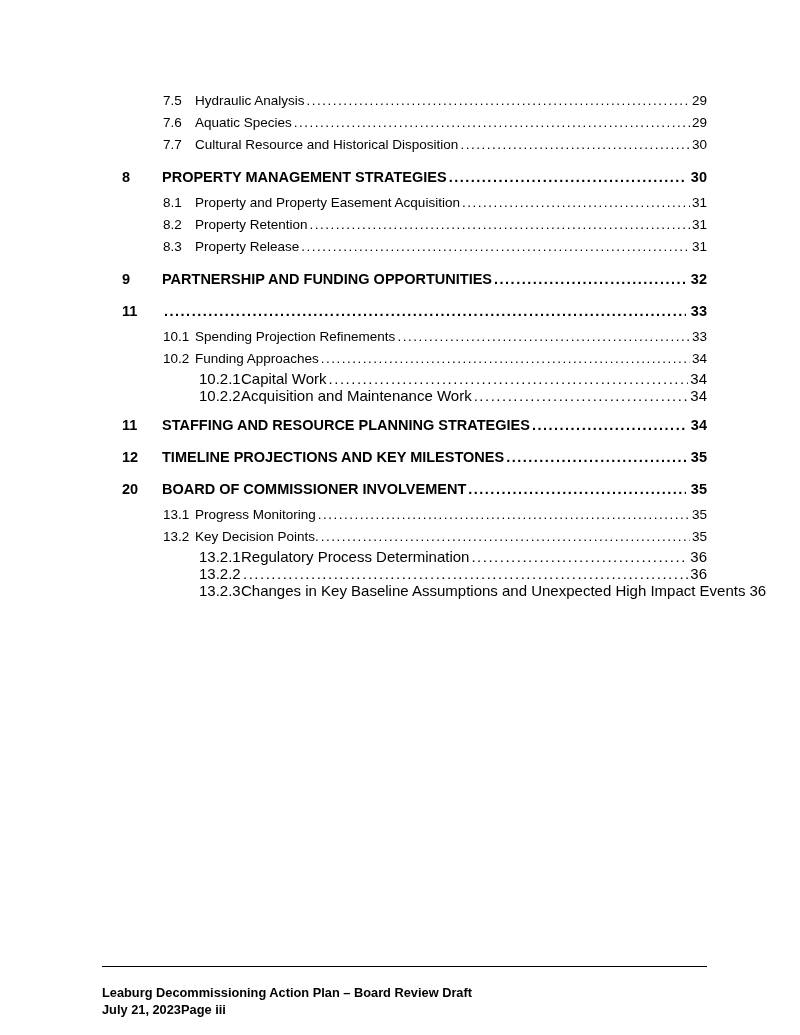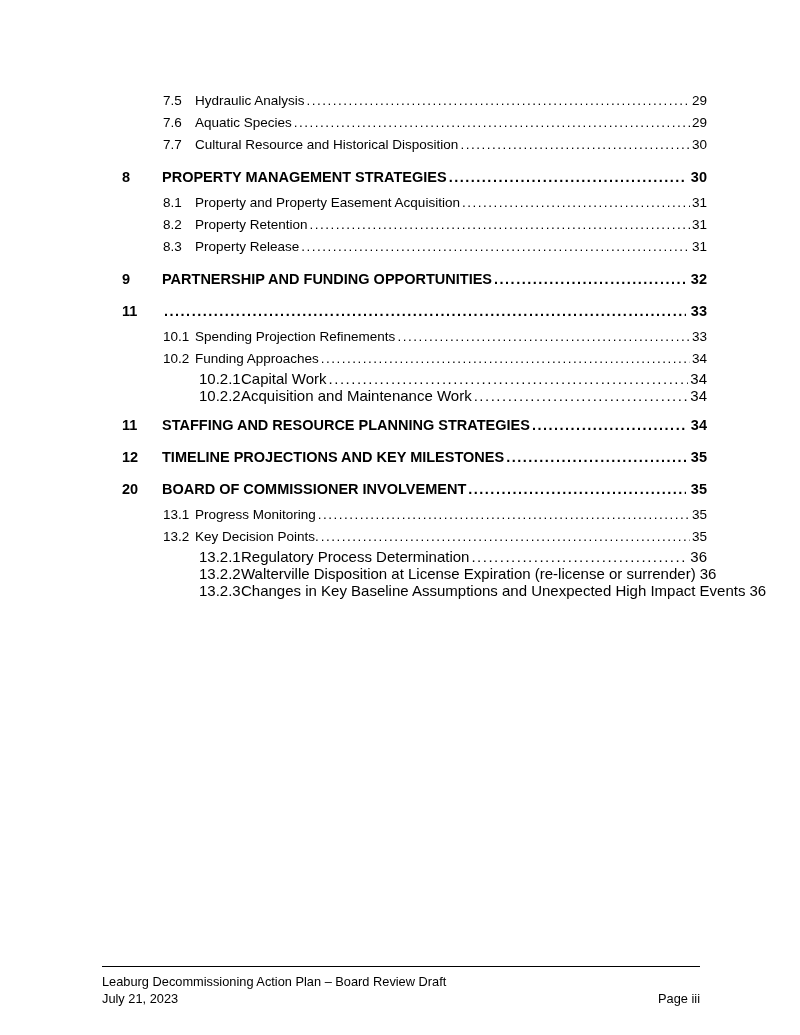--- a/index.html
+++ b/index.html
@@ -44,28 +44,29 @@
   .dots::after {
     content: "...................................................................................................................................................................................................................";
   }
   .pagenum { flex: none; text-align: right; margin-left: 2px; }
   .level-1 .pagenum { margin-left: 5px; }
 
   
   .footer {
     position: absolute;
     left: 93px;
-    right: 100px;
+    right: 93px;
     top: 966px;
     border-top: 1px solid #000;
-    padding-top: 6px;
+    padding-top: 17px;
     font-size: 12.8px;
     line-height: 17px;
-  }
-  .footer-line2 { display: flex; justify-content: space-between; }
+    font-weight: bold;
+  }
+  .footer-line2 { display: flex; }
 </style>
 </head>
 <body>
 
 <div class="page">
 
   <div class="toc" id="toc">
       <div class="toc-row level-2">
         <span class="num">7.5</span>
         <span class="title">Hydraulic Analysis</span>
@@ -174,21 +175,20 @@
         <span class="pagenum">35</span>
       </div>
       <div class="toc-row level-3">
         <span class="num">13.2.1</span>
         <span class="title">Regulatory Process Determination</span>
         <span class="dots"></span>
         <span class="pagenum">36</span>
       </div>
       <div class="toc-row level-3">
         <span class="num">13.2.2</span>
-        <span class="title">Walterville Disposition at License Expiration (re-license or surrender)</span>
         <span class="dots"></span>
         <span class="pagenum">36</span>
       </div>
       <div class="toc-row level-3">
         <span class="num">13.2.3</span>
         <span class="title">Changes in Key Baseline Assumptions and Unexpected High Impact Events</span>
         <span class="dots"></span>
         <span class="pagenum">36</span>
       </div>
     </div>

